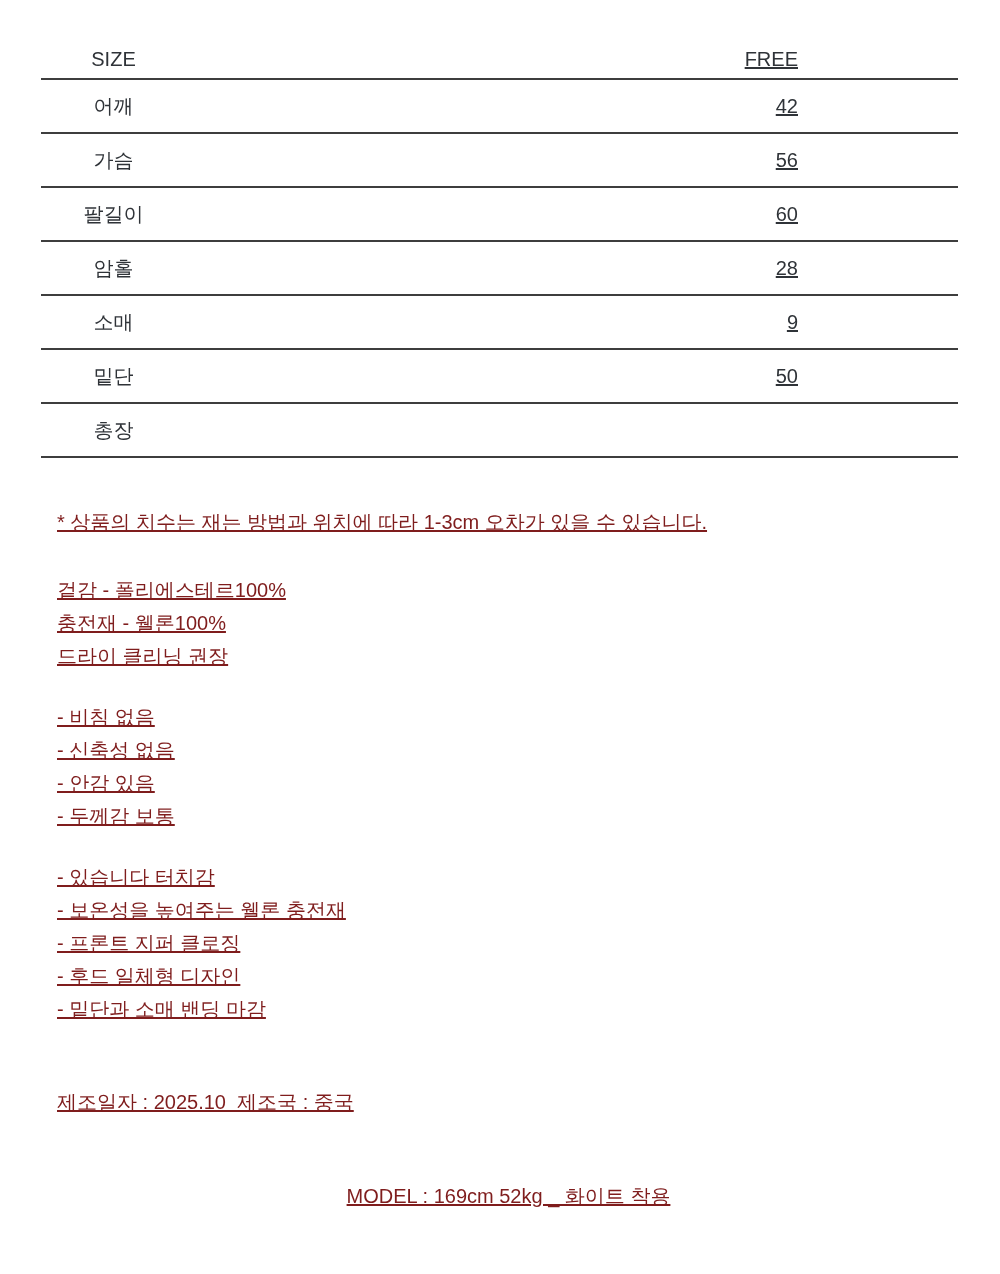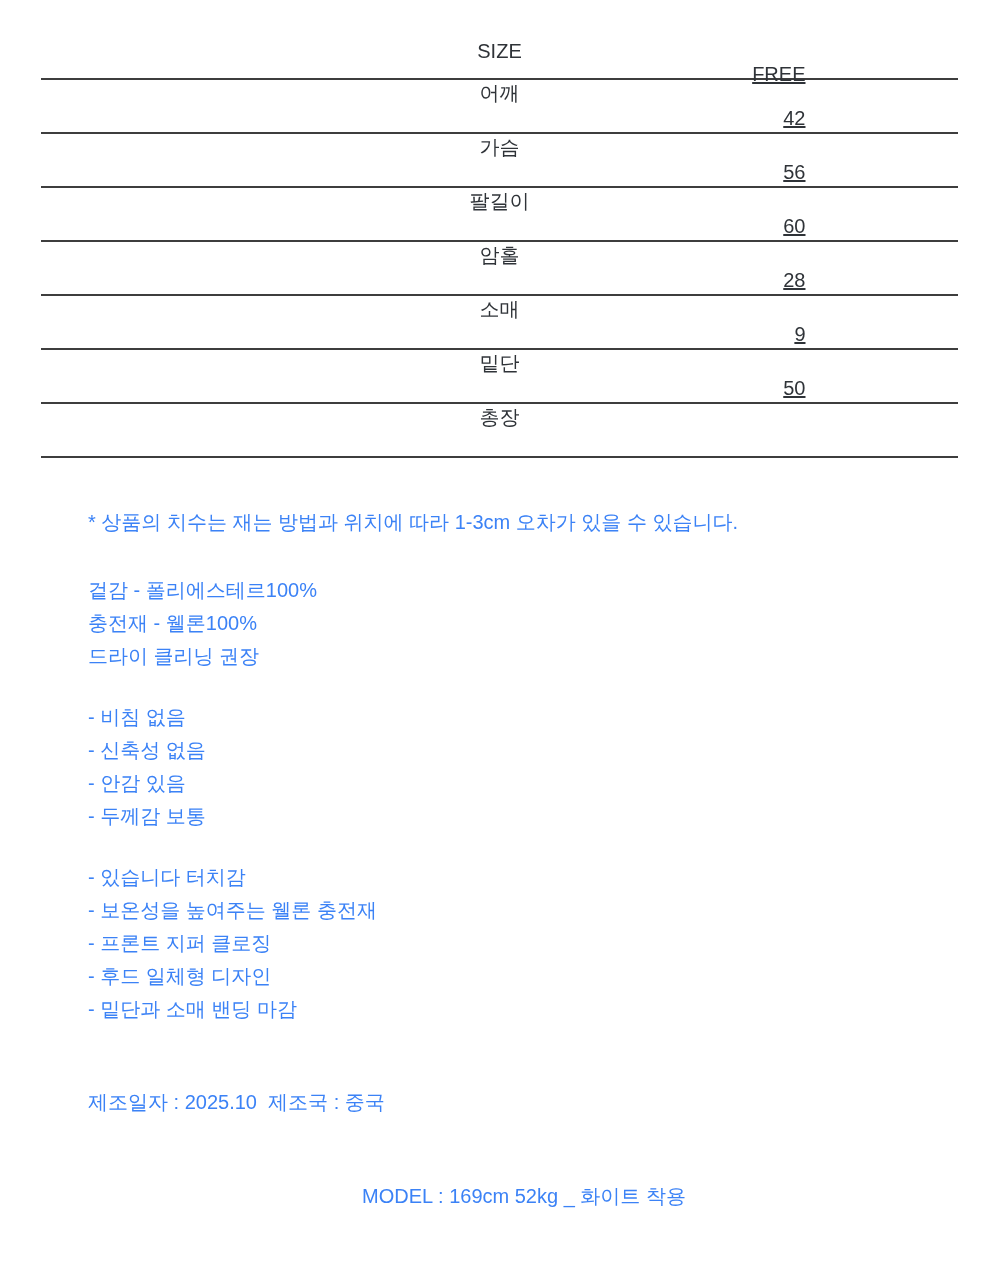--- a/index.html
+++ b/index.html
@@ -21,40 +21,40 @@
   
   .size-table {
     margin: 40px 42px 0 41px; 
     width: 917px;
     color: #2f3338;
   }
   .tr {
     display: flex;
     align-items: center;
     border-bottom: 2px solid #3e3e3e;
-    flex-direction: column;
   }
   .tr.header { height: 40px; }
   .tr.row { height: 54px; }
   .td-label {
     width: 145px;
     text-align: center;
   }
   .td-value {
     width: 612px;
     text-align: right;
     text-decoration: underline;
   }
 
   
   .text-col {
-    padding-left: 88px;
+    padding-left: 57px;
     padding-right: 40px;
     line-height: 33px;
-    color: #3b82f6;
+    color: #7f1d1d;
+    text-decoration: underline;
   }
   .note      { margin-top: 48px; }
   .fabric    { margin-top: 35px; }
   .features1 { margin-top: 28px; }
   .features2 { margin-top: 28px; }
   .mfg       { margin-top: 60px; white-space: pre-wrap; }
   .model     { margin-top: 61px; white-space: pre-wrap; text-align: center; }
 </style>
 </head>
 <body>

